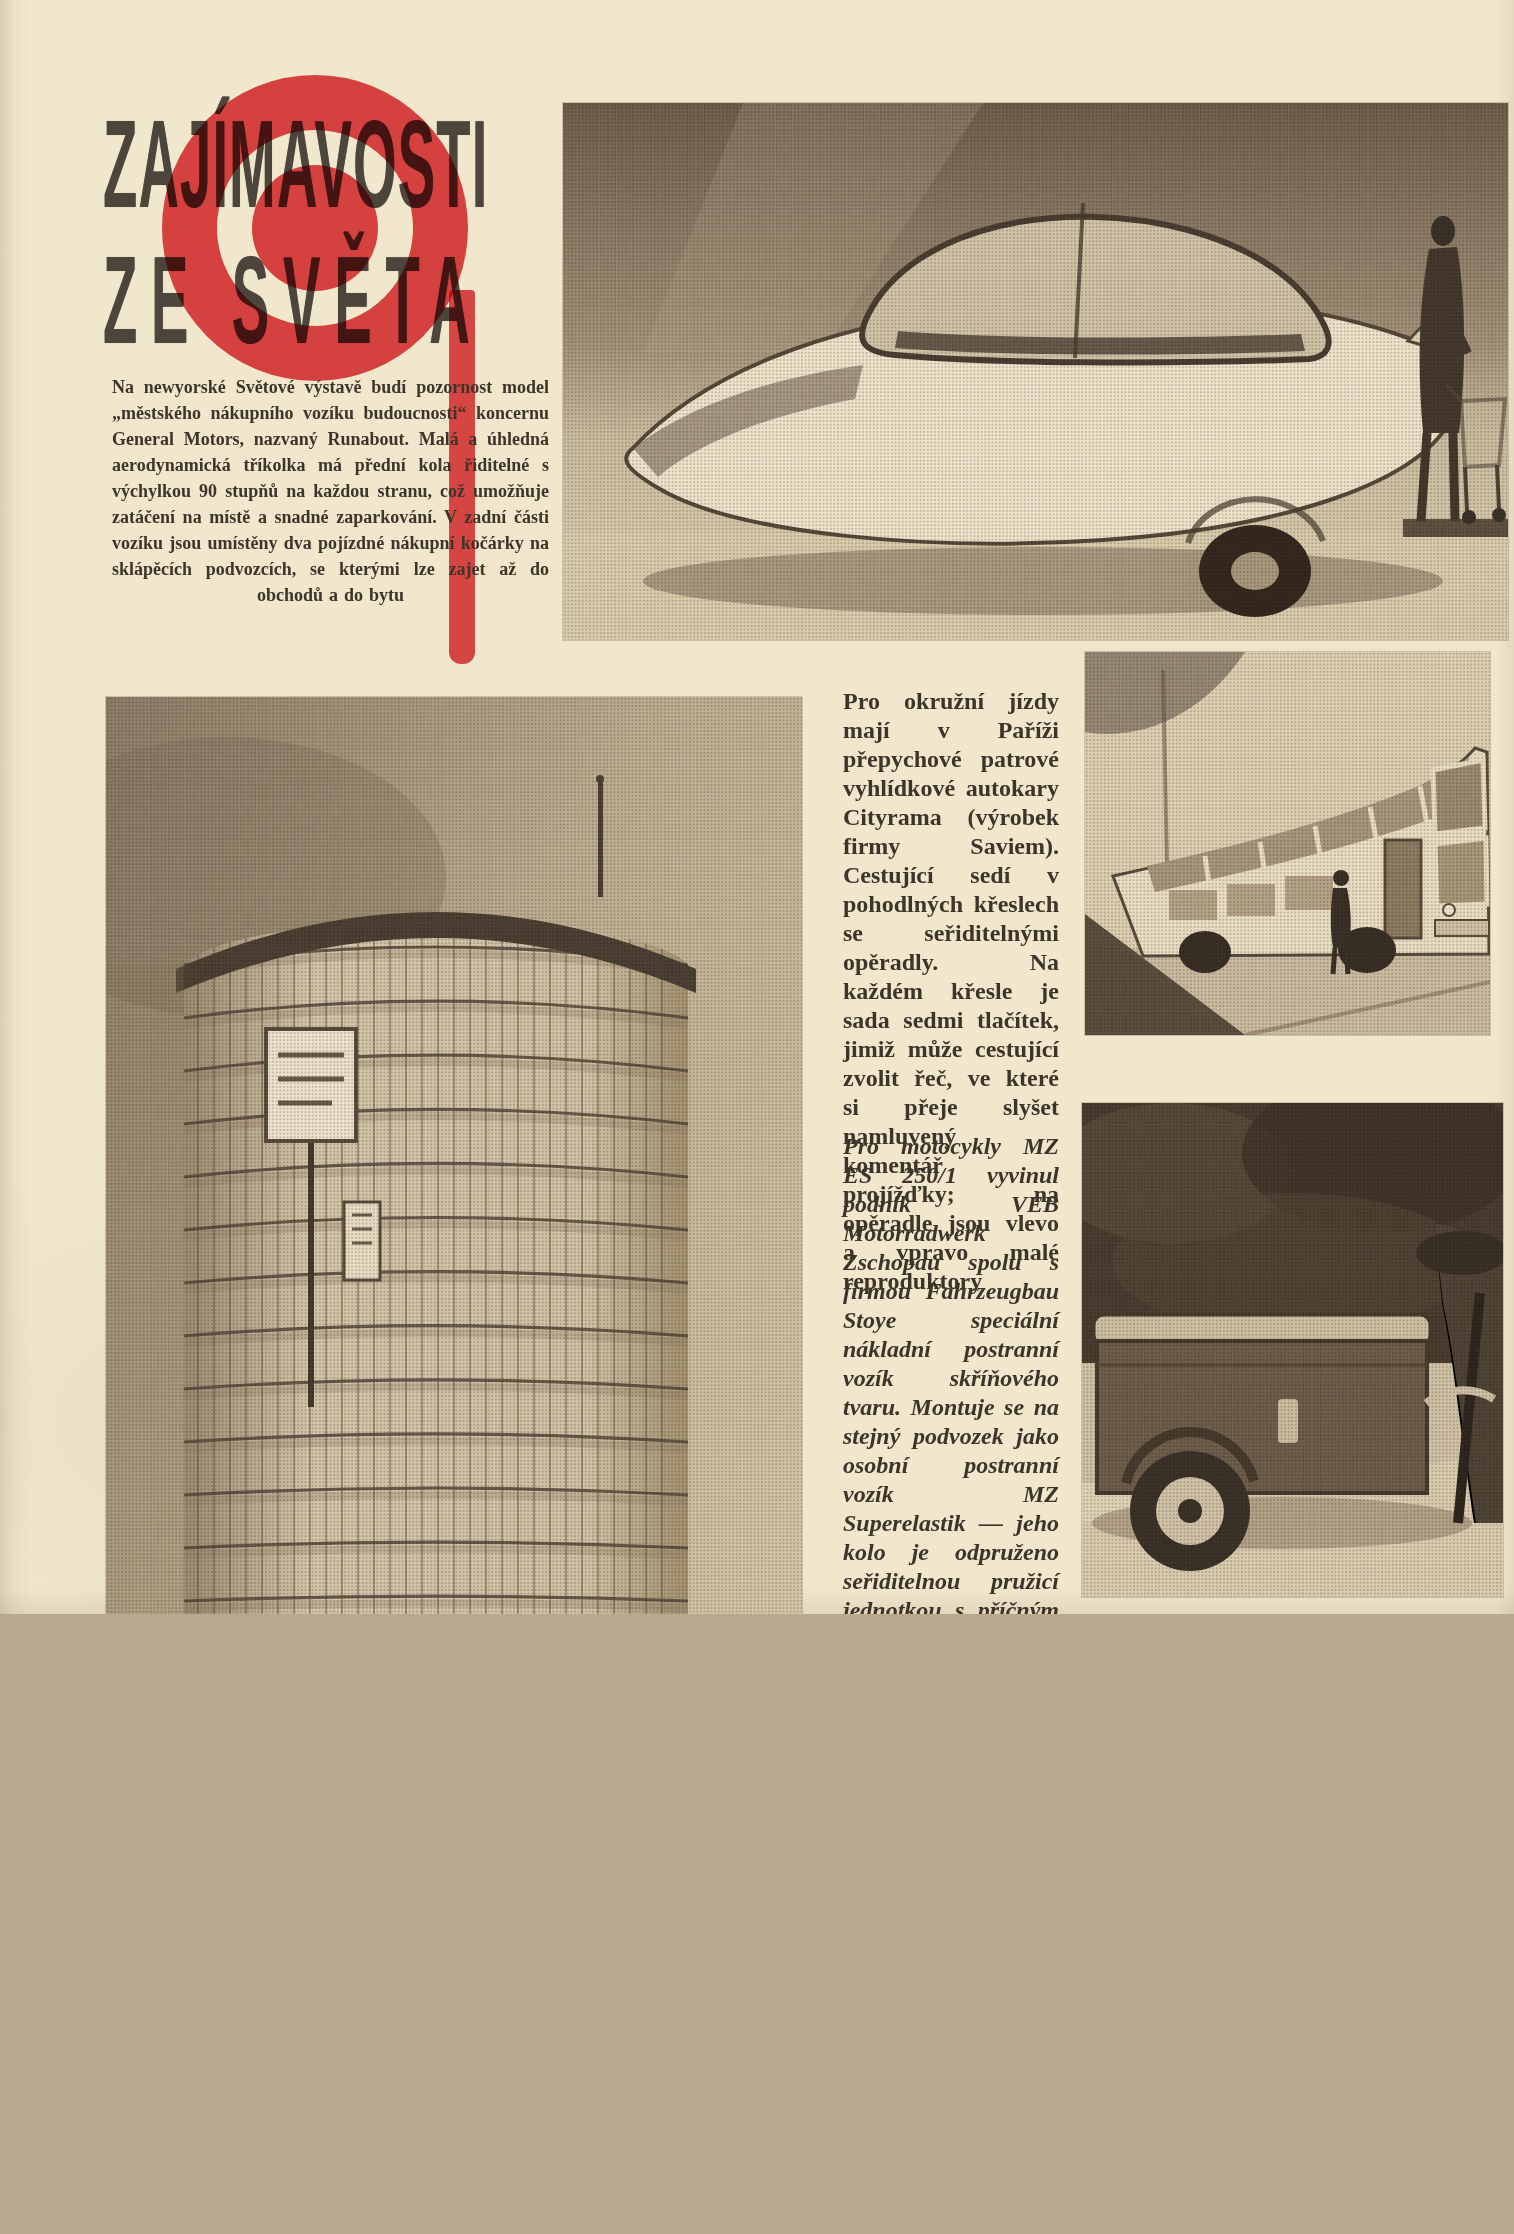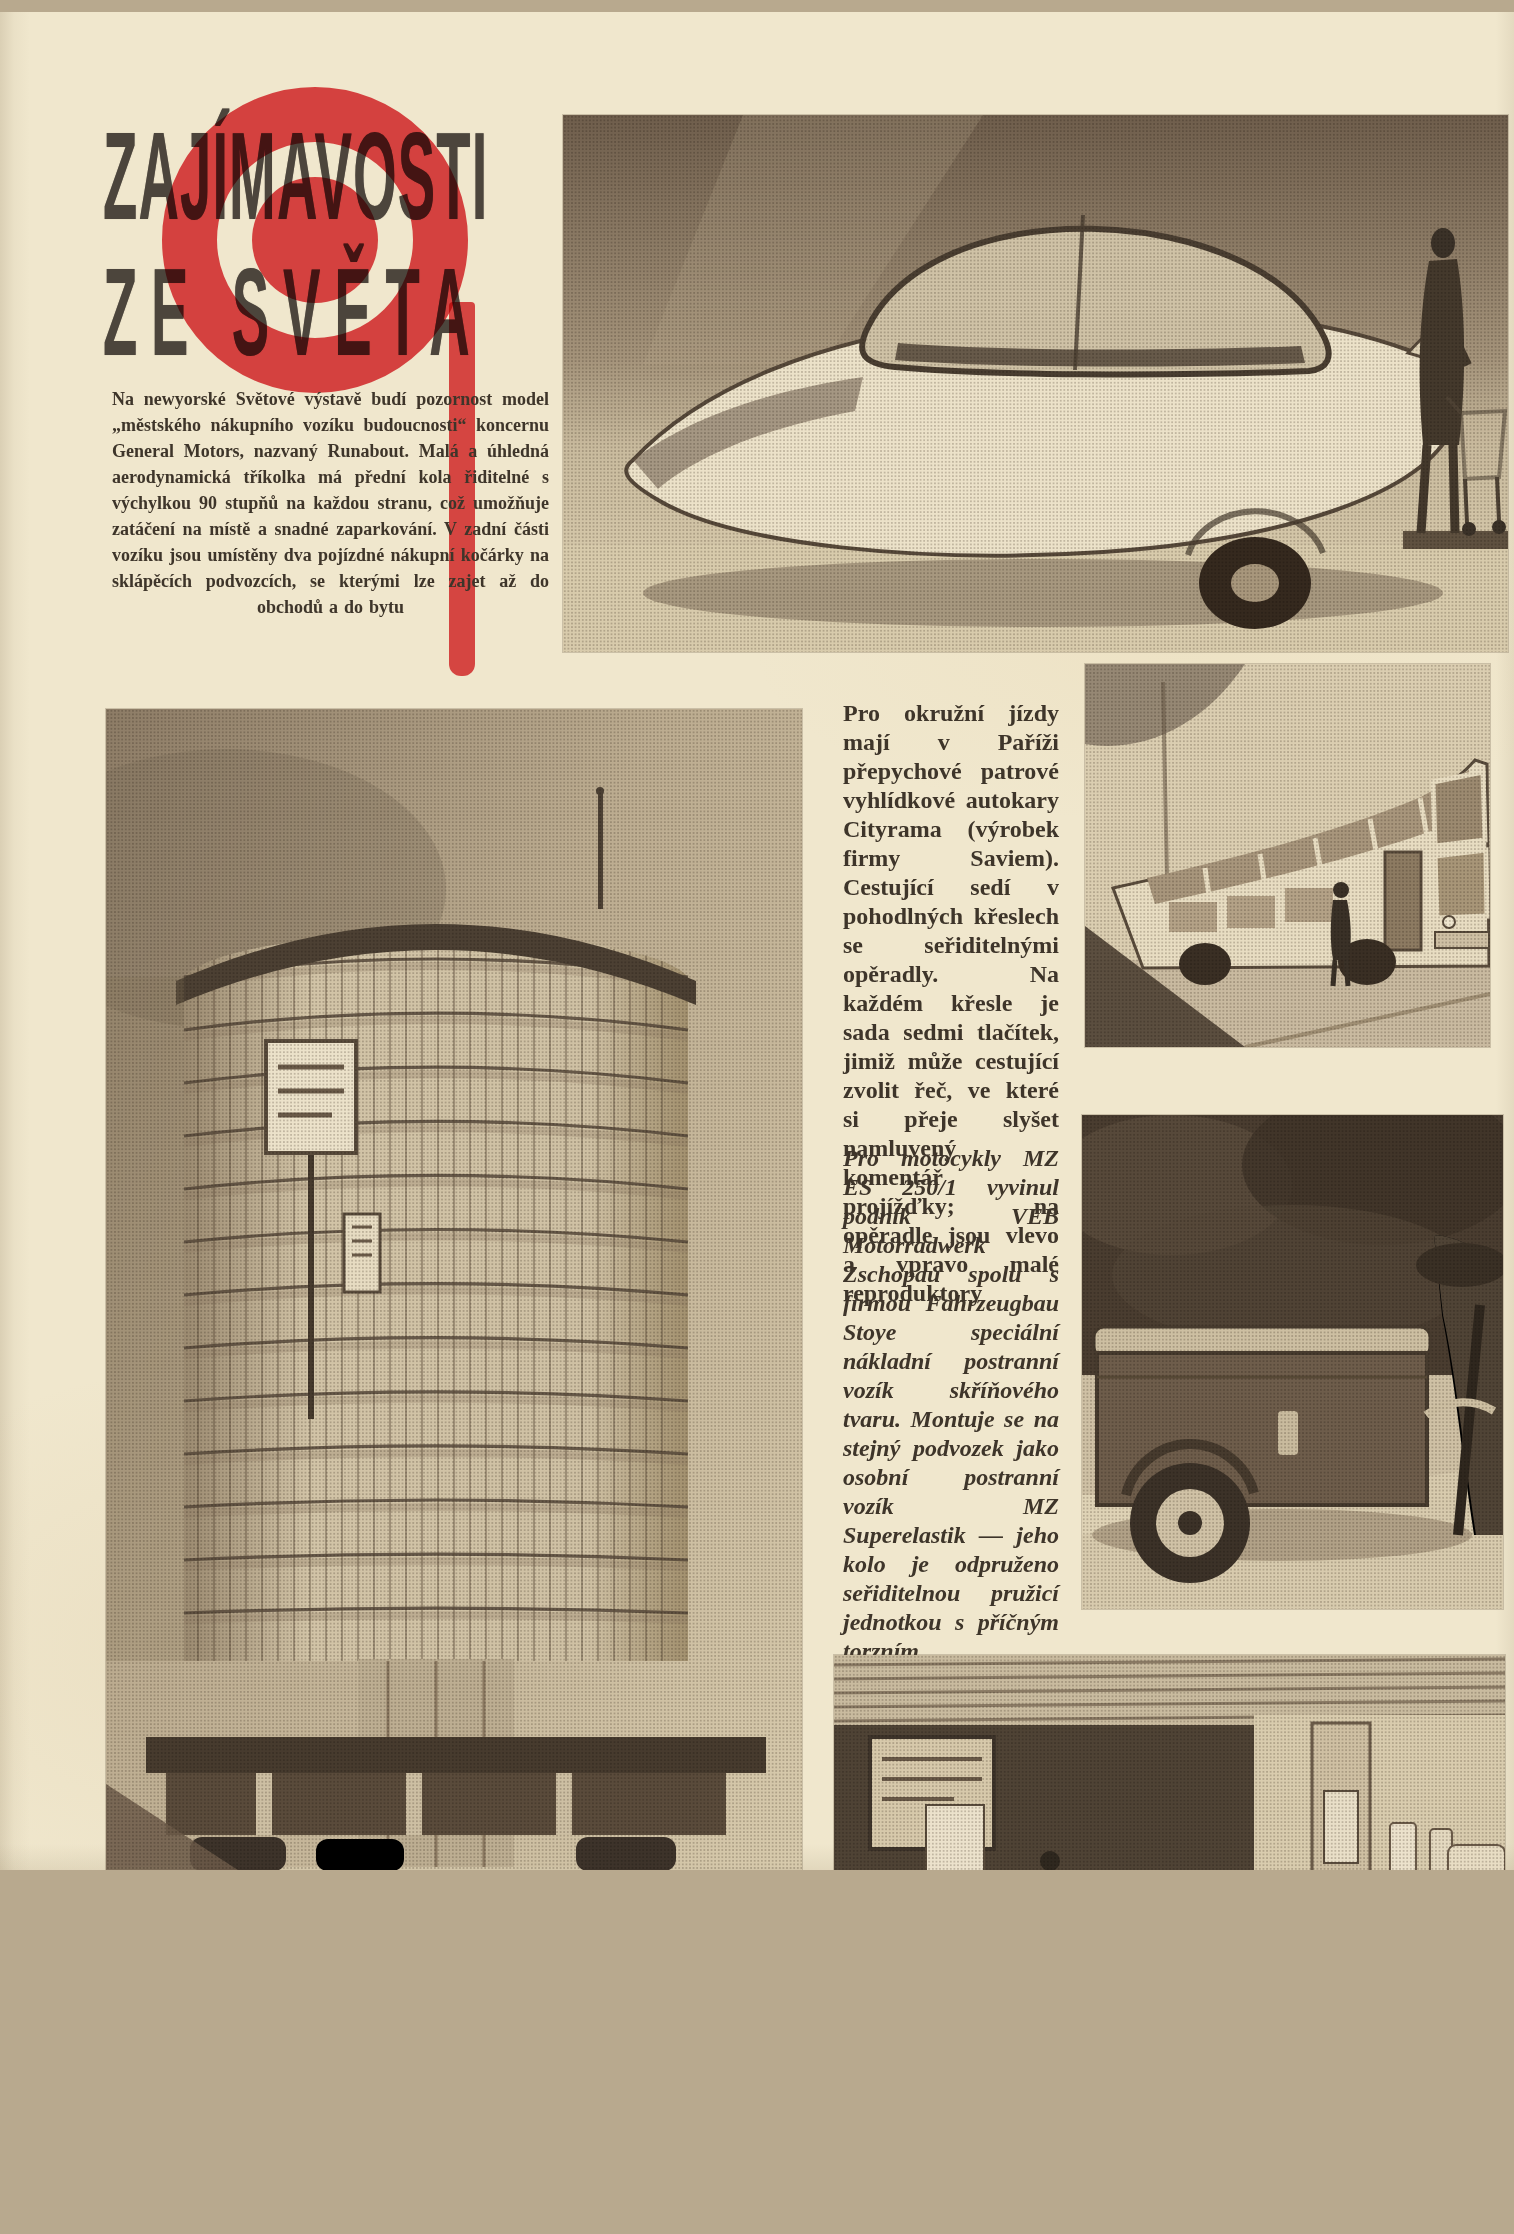--- a/index.html
+++ b/index.html
@@ -1,17 +1,17 @@
 <!DOCTYPE html>
 <html lang="cs"><head>
 <meta charset="utf-8">
 <style>
   html,body{margin:0;padding:0;background:#b8a98e;}
   .page{
-    position:relative;width:1514px;height:1858px;margin:12px auto;overflow:hidden;
+    position:relative;width:1514px;height:1614px;margin:0 auto;overflow:hidden;
     background:
       radial-gradient(620px 260px at 78% 34%, rgba(216,186,128,.10), transparent 70%),
       radial-gradient(500px 400px at 12% 88%, rgba(190,160,110,.10), transparent 70%),
       linear-gradient(90deg, rgba(120,100,70,.18) 0px, rgba(120,100,70,.05) 14px, transparent 30px),
       linear-gradient(270deg, rgba(120,100,70,.10) 0px, transparent 18px),
       linear-gradient(0deg, rgba(120,100,70,.12) 0px, transparent 26px),
       #f0e7cd;
     font-family:"Liberation Serif", serif;color:#43392d;
   }
   

